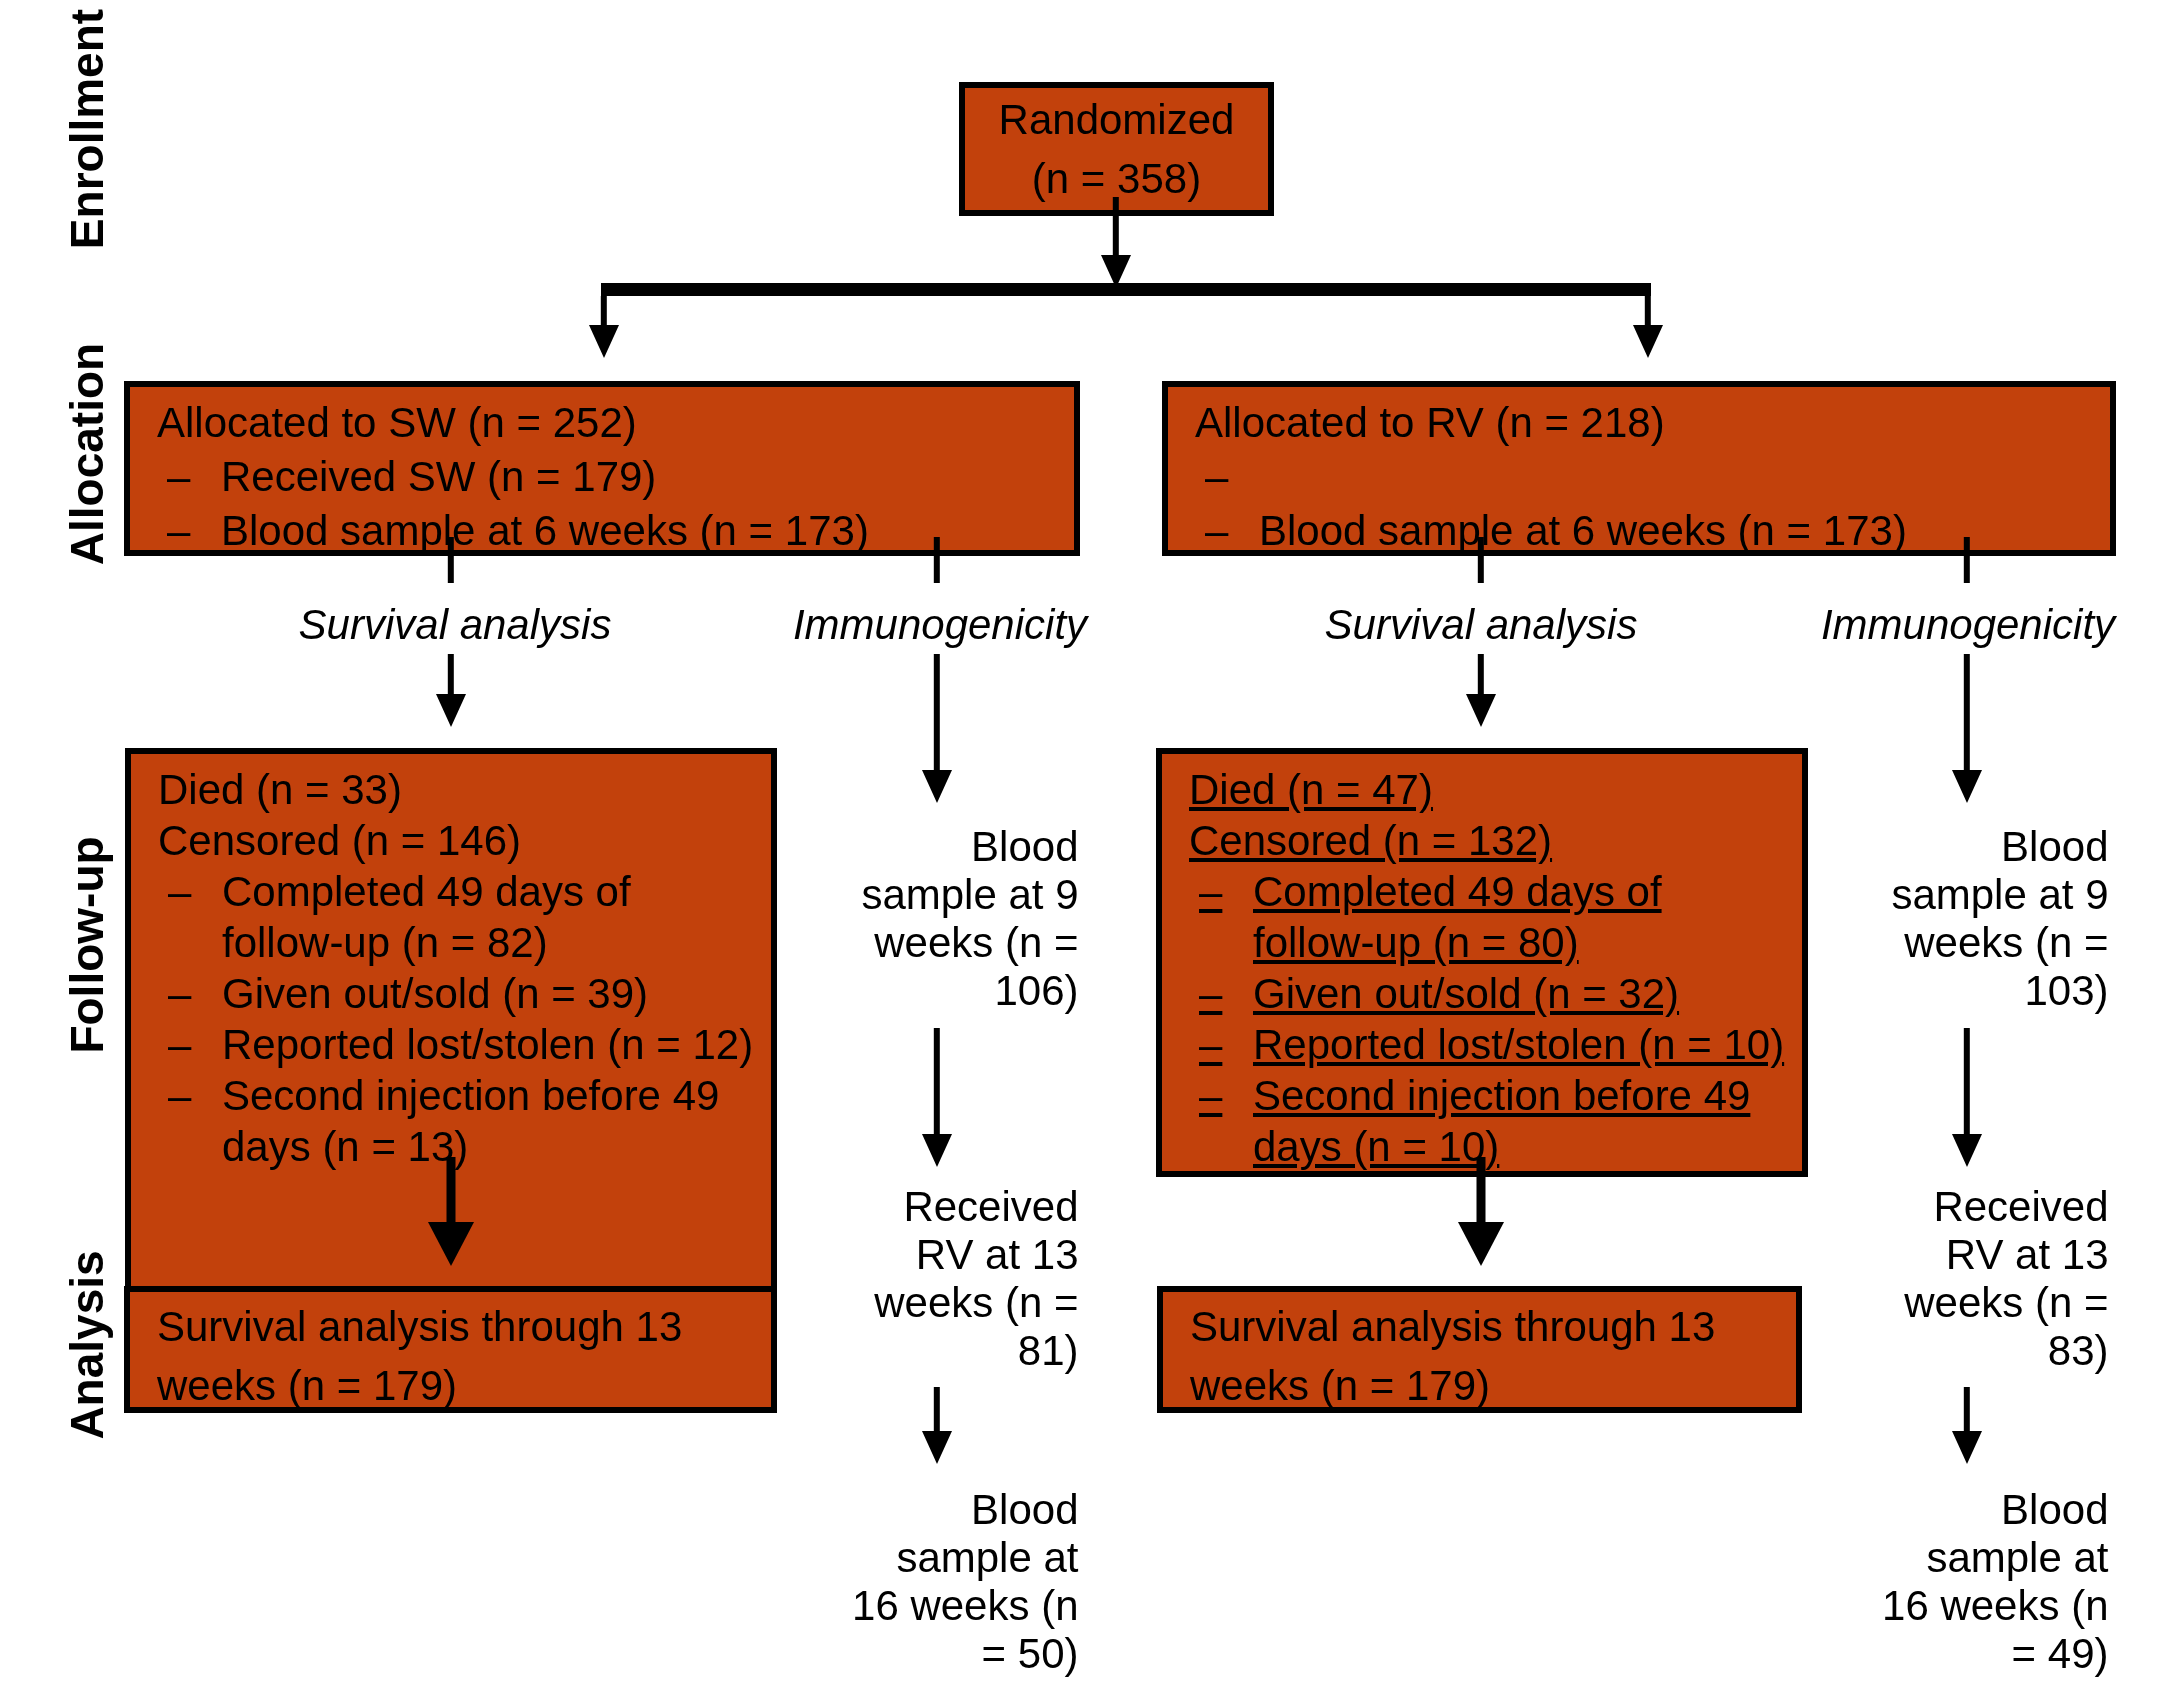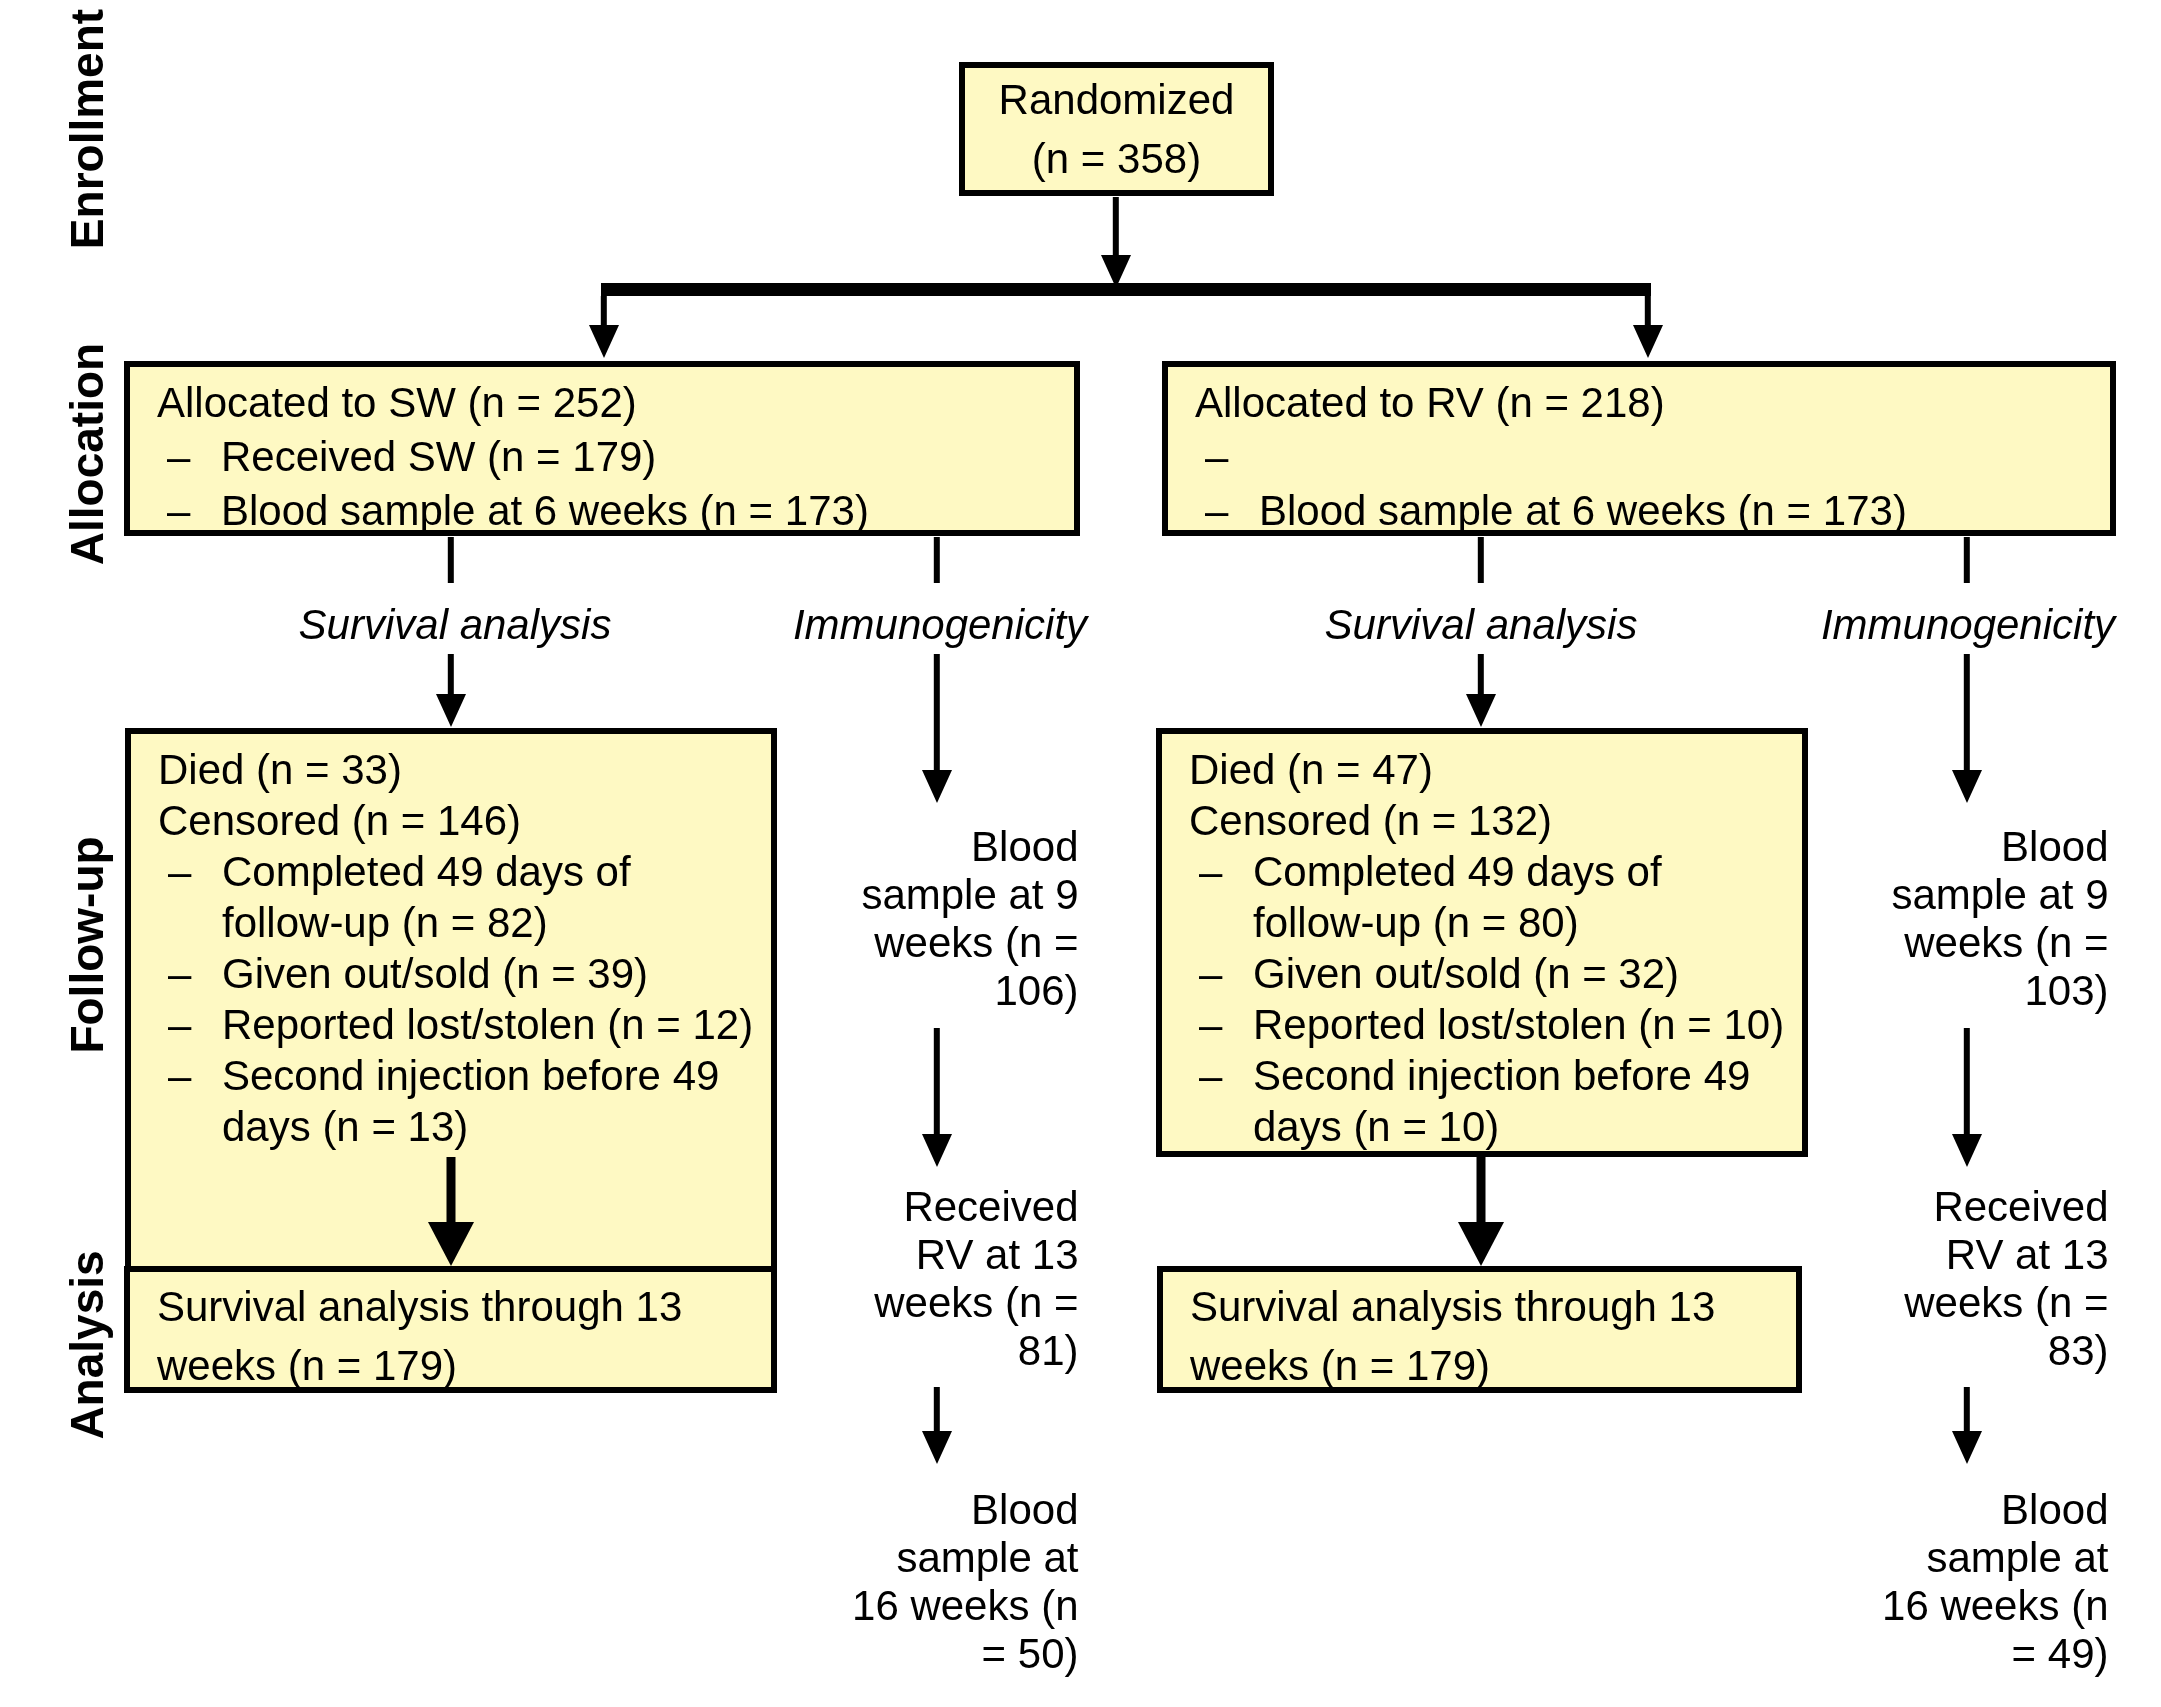--- a/index.html
+++ b/index.html
@@ -13,21 +13,22 @@
     height: 1708px;
     font-family: "Liberation Sans", sans-serif;
     color: #000000;
     overflow: hidden;
   }
   
   .box {
     position: absolute;
     box-sizing: border-box;
     border: 6.4px solid #000;
-    background: #fef9c3;
+    background: #c2410c;
+    margin-top: 20px;
   }
   .center-box {
     display: flex;
     align-items: center;
     justify-content: center;
     text-align: center;
     font-size: 42px;
     line-height: 59px;
     white-space: pre-line;
   }
@@ -176,21 +177,21 @@
       <span class="dash">–</span>
       <span class="itext">Reported lost/stolen (n = 12)</span>
     </div>
     <div class="item">
       <span class="dash">–</span>
       <span class="itext">Second injection before 49
 days (n = 13)</span>
     </div>
   </div>
 
-  <div class="box fu" style="left:1156px; top:728px; width:652px; height:429px;">
+  <div class="box fu" style="left:1156px; top:728px; width:652px; height:429px;text-decoration:underline;">
     <div class="lead">Died (n = 47)</div>
     <div class="lead">Censored (n = 132)</div>
     <div class="item">
       <span class="dash">–</span>
       <span class="itext">Completed 49 days of
 follow-up (n = 80)</span>
     </div>
     <div class="item">
       <span class="dash">–</span>
       <span class="itext">Given out/sold (n = 32)</span>

